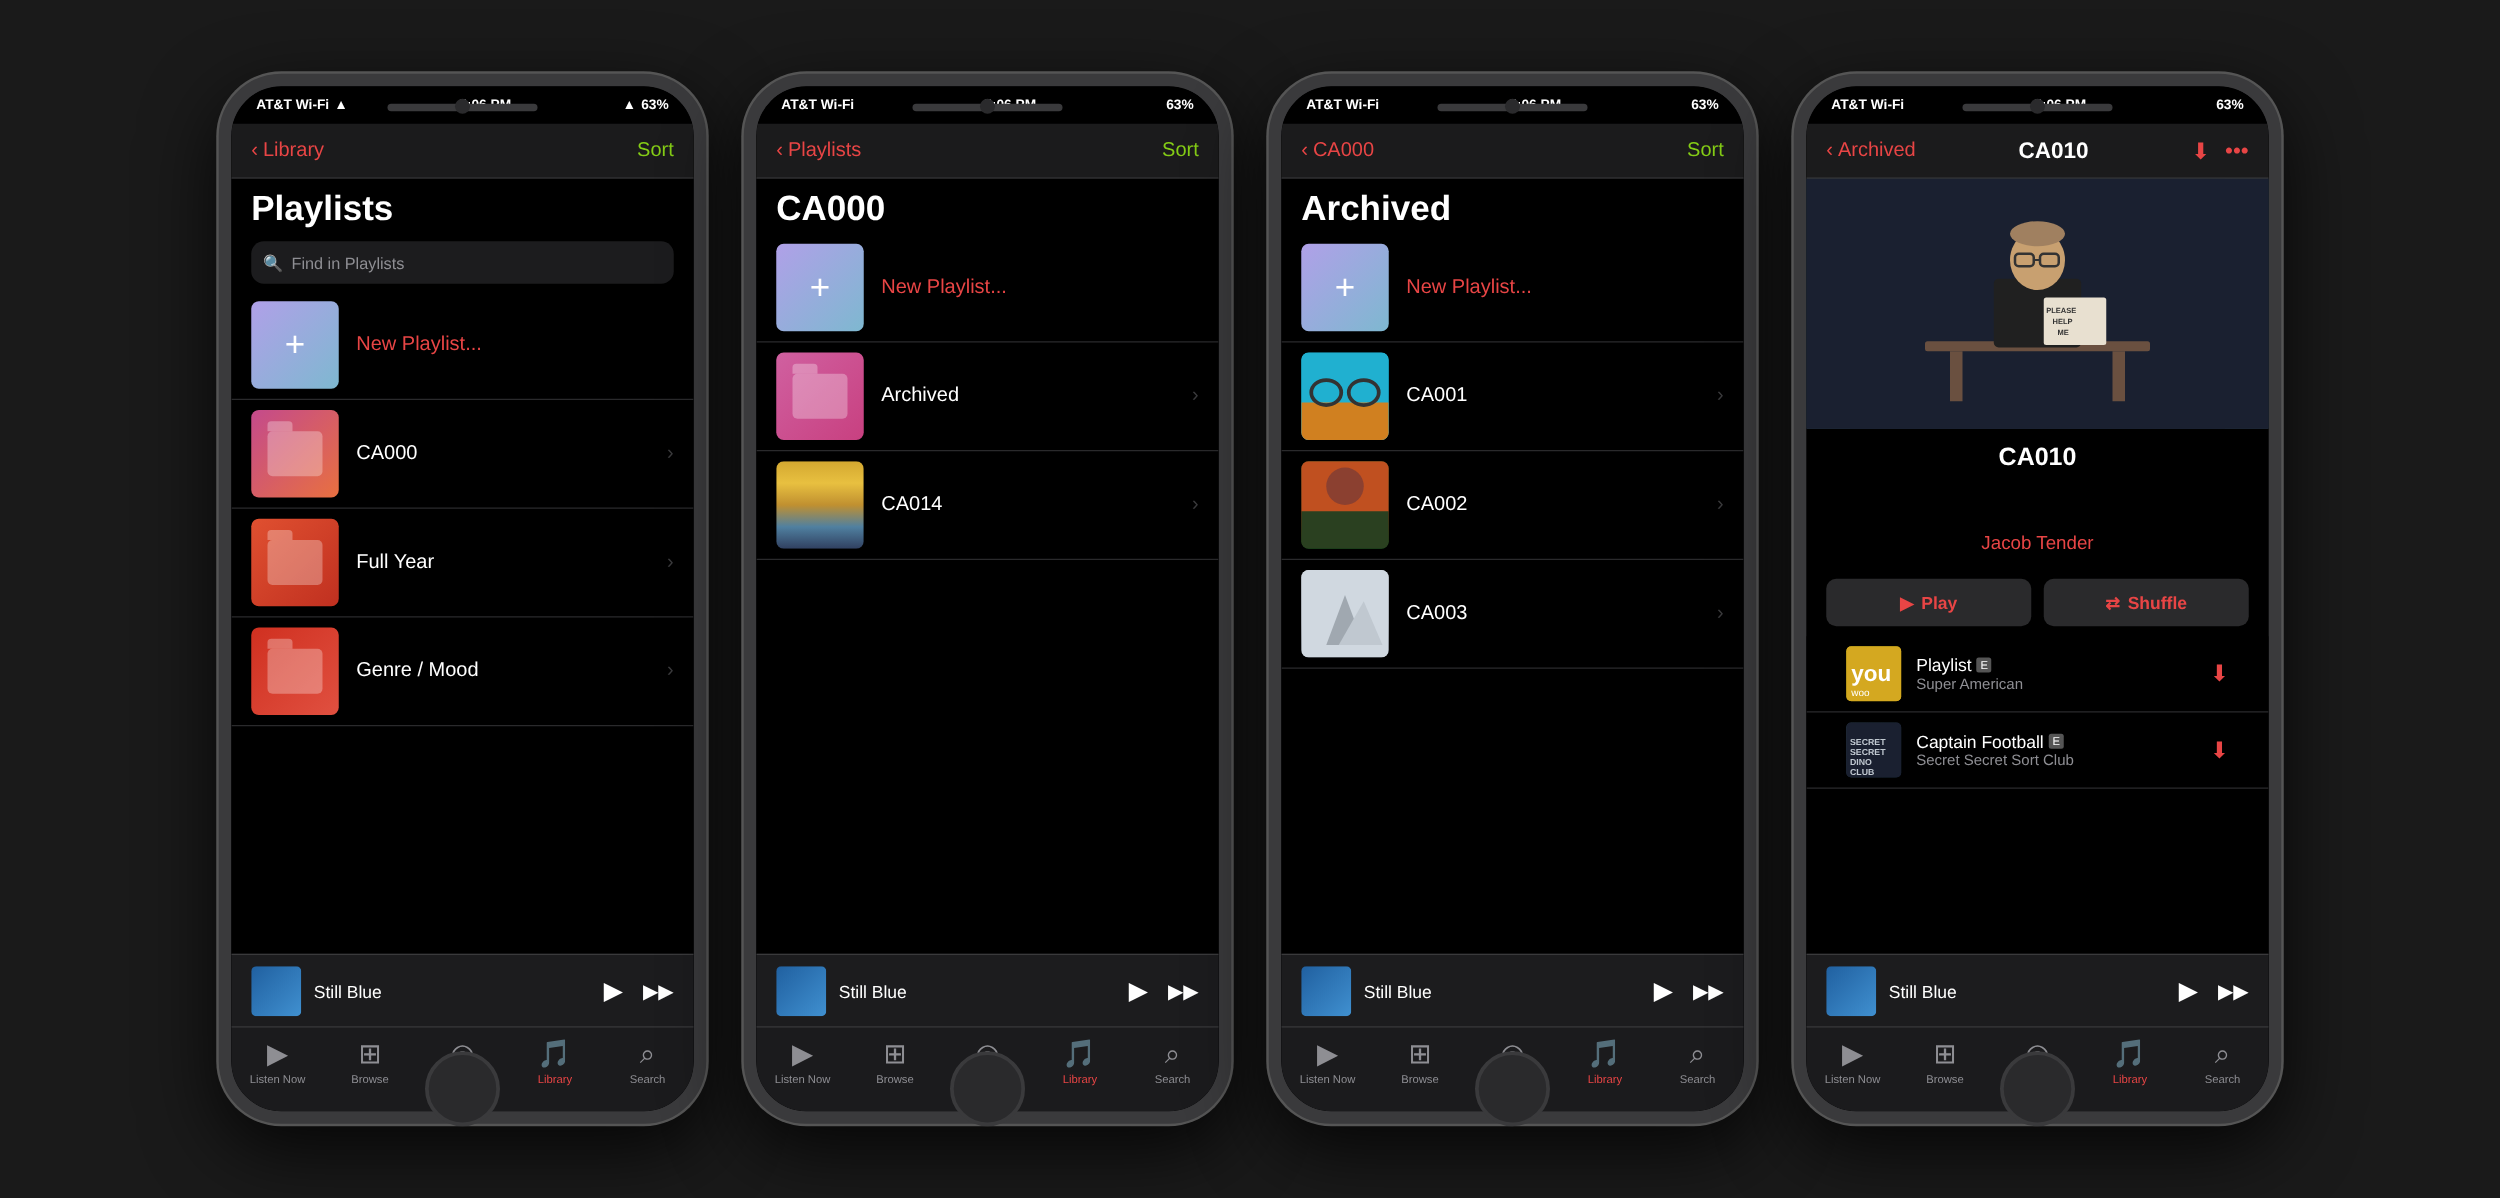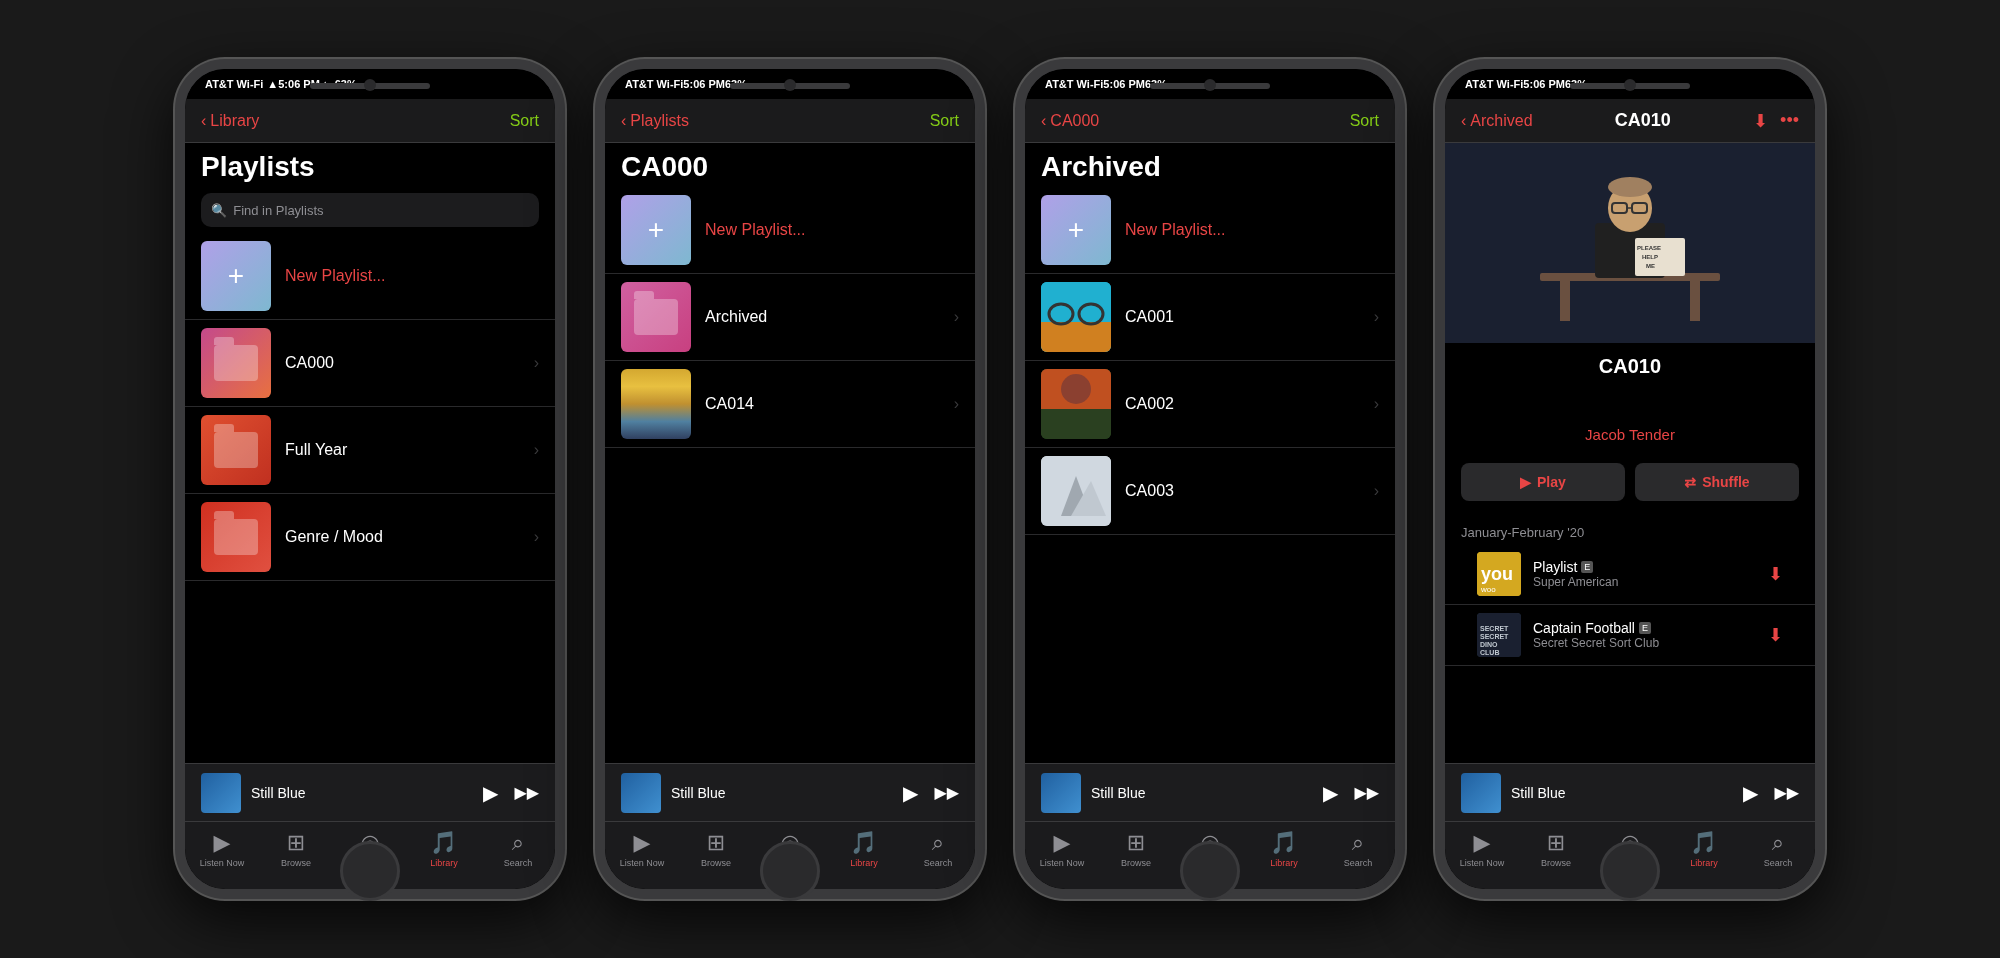--- a/index.html
+++ b/index.html
@@ -79,20 +79,21 @@
       display: flex;
       flex-direction: column;
     }
 
     
     .status-bar {
       height: 30px;
       background: #000;
       display: flex;
       align-items: center;
+      justify-content: space-between;
       padding: 0 20px;
       flex-shrink: 0;
     }
 
     .status-left {
       font-size: 11px;
       color: #fff;
       font-weight: 600;
       display: flex;
       align-items: center;
@@ -917,21 +918,20 @@
           <span>▶</span>
           <span>Play</span>
         </div>
         <div class="btn-shuffle">
           <span>⇄</span>
           <span>Shuffle</span>
         </div>
       </div>
 
       <div class="content" style="flex:1;">
-        <div class="section-header">January-February '20</div>
 
         <div class="track-list-item">
           <div class="track-thumb" style="background:linear-gradient(135deg,#e0c020,#c0a010);display:flex;align-items:center;justify-content:center;">
             <svg width="44" height="44" viewBox="0 0 44 44">
               <rect width="44" height="44" fill="#d4a820"></rect>
               <text x="4" y="28" font-size="18" fill="#fff" font-weight="bold">you</text>
               <text x="4" y="40" font-size="8" fill="#fff">woo</text>
             </svg>
           </div>
           <div class="track-info">

